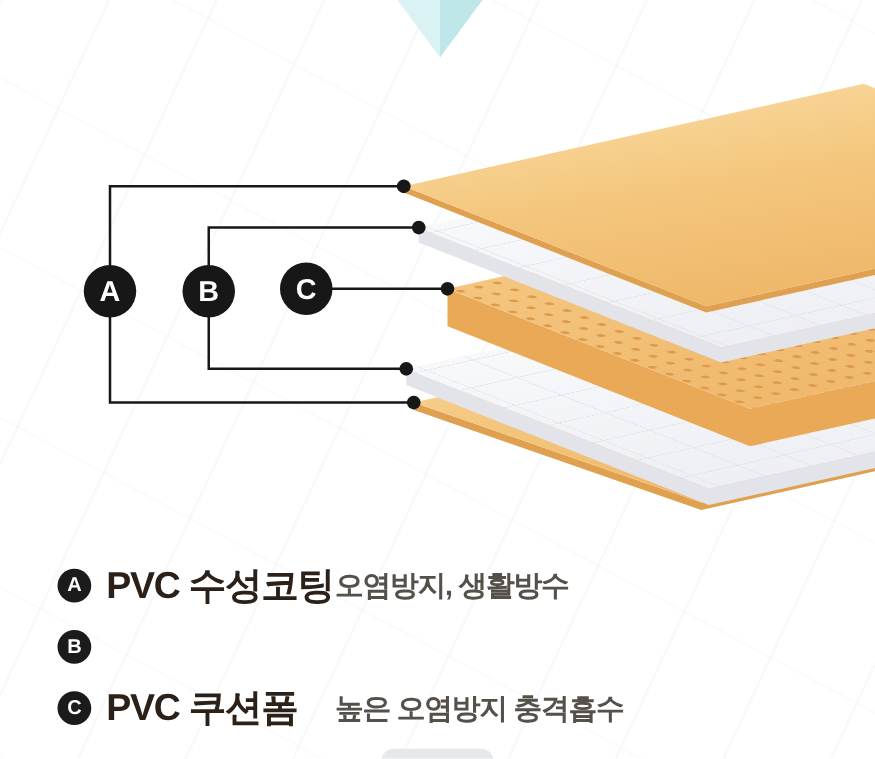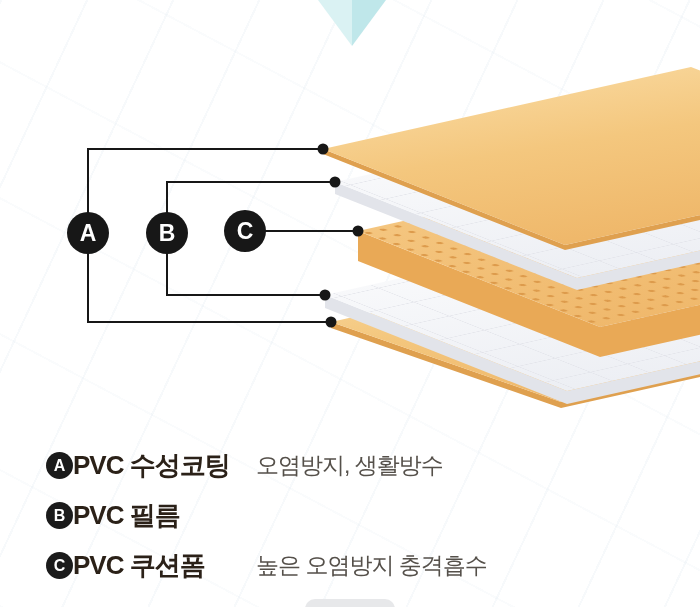--- a/index.html
+++ b/index.html
@@ -32,32 +32,33 @@
   .badge {
     flex:0 0 auto;
     width:27px; height:27px; border-radius:50%;
     background: var(--ink, #1b1b1b);
     color:#ffffff;
     font-weight:bold; font-size:16px;
     display:flex; align-items:center; justify-content:center;
   }
   .legend-label {
     font-weight:bold;
-    font-size:26px;
+    font-size:30px;
     color: var(--label-text, #2b2118);
-    margin-left:0;
+    margin-left:12px;
     width:183px;
     letter-spacing:-1px;
     white-space:nowrap;
   }
   .legend-desc {
     font-size:23px;
     color: var(--desc-text, #55504a);
     letter-spacing:-1px;
     white-space:nowrap;
+    font-weight:bold;
   }
   .next-section-peek {
     position:absolute;
     left:305px; top:599px;
     width:90px; height:12px;
     background:#e7e8ea;
     border-radius:10px 10px 0 0;
   }
   .callout-letter {
     font-family: "Liberation Sans", "DejaVu Sans", sans-serif;
@@ -150,21 +151,20 @@
   </svg>
 
   <div class="legend">
     <div class="legend-row">
       <span class="badge">A</span>
       <span class="legend-label">PVC 수성코팅</span>
       <span class="legend-desc">오염방지, 생활방수</span>
     </div>
     <div class="legend-row">
       <span class="badge">B</span>
-      <span class="legend-label">PVC 필름</span>
     </div>
     <div class="legend-row">
       <span class="badge">C</span>
       <span class="legend-label">PVC 쿠션폼</span>
       <span class="legend-desc">높은 오염방지 충격흡수</span>
     </div>
   </div>
 
   <div class="next-section-peek"></div>
 </div>

